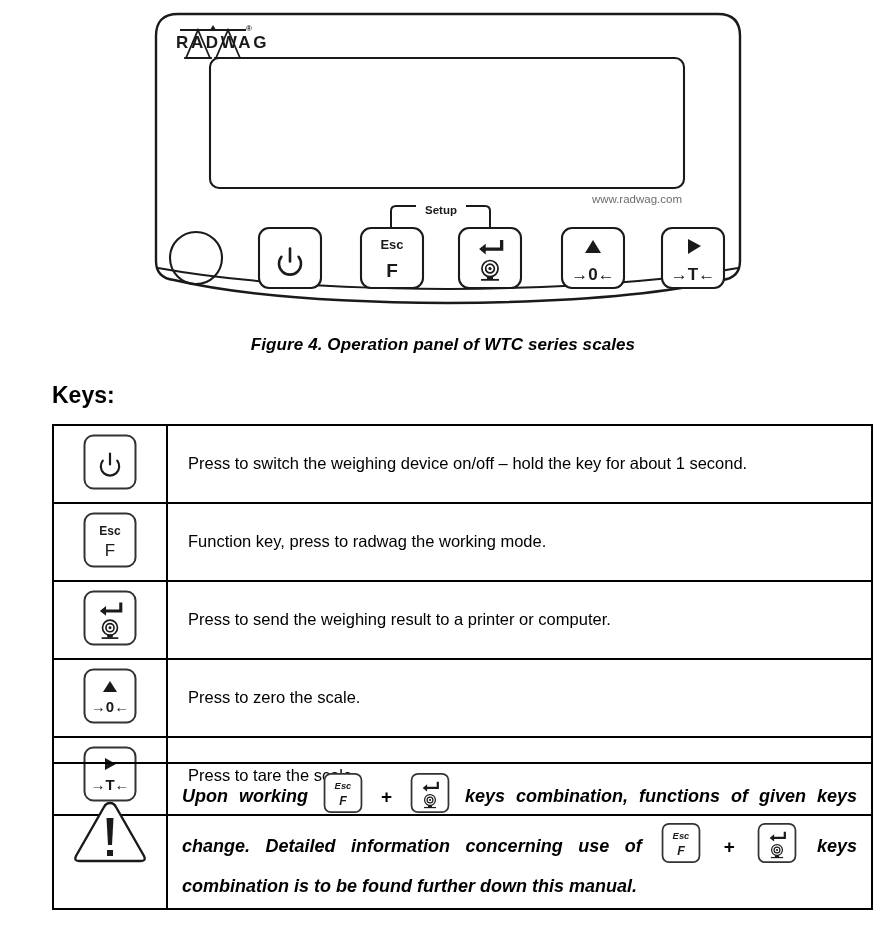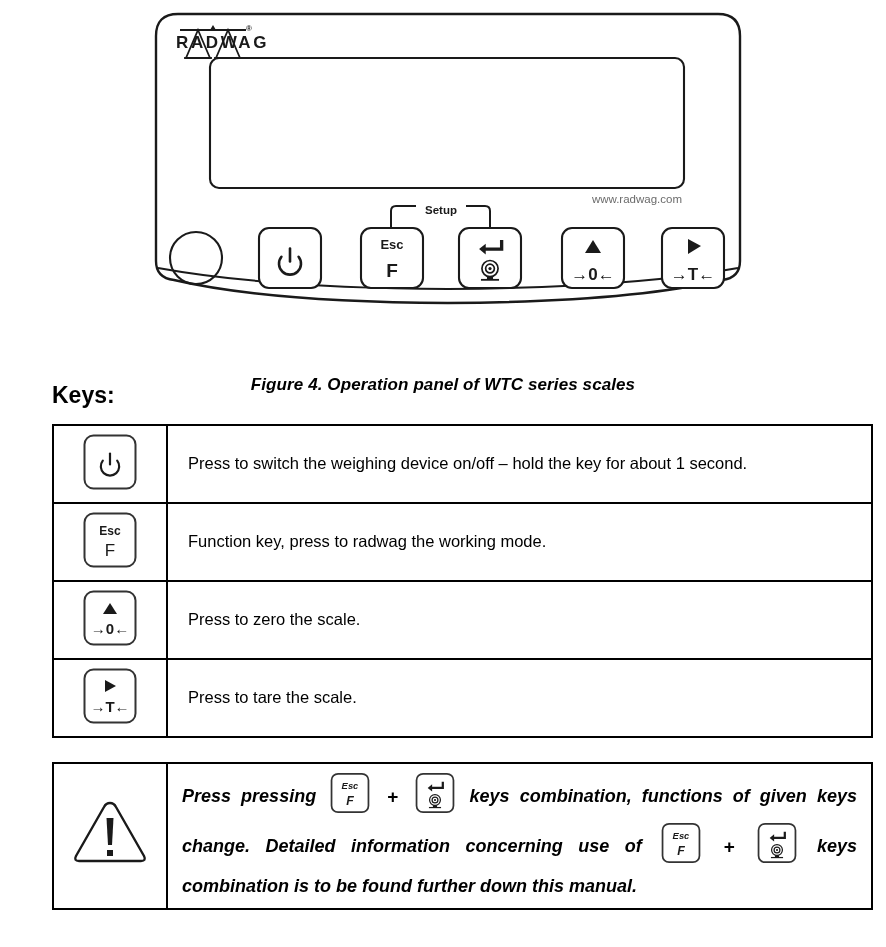--- a/index.html
+++ b/index.html
@@ -36,21 +36,20 @@
   #figure-caption {
     position: absolute;
     left: 0;
     top: 335px;
     width: 886px;
     text-align: center;
     font-size: 17px;
     font-weight: bold;
     font-style: italic;
     letter-spacing: 0.1px;
-    margin-top: 40px;
   }
 
   
   #keys-heading {
     position: absolute;
     left: 52px;
     top: 382px;
     font-size: 23px;
     font-weight: bold;
   }
@@ -252,20 +251,38 @@
       <td class="key-cell">
         <svg width="56" height="58" viewBox="0 0 56 58" xmlns="http://www.w3.org/2000/svg">
           <rect x="2.5" y="2.5" width="51" height="53" rx="9" ry="9" fill="#fff" stroke="#333" stroke-width="2"></rect>
           <text x="28" y="24" text-anchor="middle" font-family="Liberation Sans, sans-serif" font-size="12" font-weight="bold" fill="#1a1a1a">Esc</text>
           <text x="28" y="45" text-anchor="middle" font-family="Liberation Sans, sans-serif" font-size="17" fill="#1a1a1a">F</text>
         </svg>
       </td>
       <td class="desc-cell">Function key, press to radwag the working mode.</td>
     </tr>
 
+    <tr>
+      <td class="key-cell">
+        <svg width="56" height="58" viewBox="0 0 56 58" xmlns="http://www.w3.org/2000/svg">
+          <rect x="2.5" y="2.5" width="51" height="53" rx="9" ry="9" fill="#fff" stroke="#333" stroke-width="2"></rect>
+          <g transform="translate(28,20) scale(0.88)">
+            <path d="M 10.5 -7.5 L 10.5 0.5 L -4.5 0.5 L -4.5 -3.5 L -11.5 2.2 L -4.5 7.8 L -4.5 4.0 L 14.0 4.0 L 14.0 -7.5 Z" fill="#1a1a1a"></path>
+          </g>
+          <g transform="translate(28,40) scale(0.88)">
+            <circle cx="0" cy="-1.5" r="8.5" fill="none" stroke="#1a1a1a" stroke-width="1.9"></circle>
+            <circle cx="0" cy="-1.5" r="4.6" fill="none" stroke="#1a1a1a" stroke-width="1.9"></circle>
+            <circle cx="0" cy="-1.5" r="1.7" fill="#1a1a1a"></circle>
+            <rect x="-3.2" y="6.6" width="6.4" height="3.2" fill="#1a1a1a"></rect>
+            <rect x="-9.5" y="9.4" width="19" height="1.9" fill="#1a1a1a"></rect>
+          </g>
+        </svg>
+      </td>
+      <td class="desc-cell">Press to send the weighing result to a printer or computer.</td>
+    </tr>
 
     <tr>
       <td class="key-cell">
         <svg width="56" height="58" viewBox="0 0 56 58" xmlns="http://www.w3.org/2000/svg">
           <rect x="2.5" y="2.5" width="51" height="53" rx="9" ry="9" fill="#fff" stroke="#333" stroke-width="2"></rect>
           <polygon points="28,14 35,25 21,25" fill="#1a1a1a"></polygon>
           <text x="28" y="45" text-anchor="middle" font-family="Liberation Sans, sans-serif" font-size="15" font-weight="bold" fill="#1a1a1a">→0←</text>
         </svg>
       </td>
       <td class="desc-cell">Press to zero the scale.</td>
@@ -295,21 +312,21 @@
                    Q 77.5 65 72 65
                    L 10 65
                    Q 4.5 65 7 60
                    L 35 11
                    Q 37 7 41 7 Z" fill="#ffffff" stroke="#1a1a1a" stroke-width="2.4" stroke-linejoin="round"></path>
           <path d="M 37.5 22 L 44.5 22 L 43 49 L 39 49 Z" fill="#1a1a1a"></path>
           <rect x="38" y="54" width="6" height="6" fill="#1a1a1a"></rect>
         </svg>
       </td>
       <td class="warn-text-cell">
-        <span>Press pressing</span>
+        <span>Upon working</span>
 
         <span class="inline-key">
           <svg width="44" height="42" viewBox="0 0 56 58" xmlns="http://www.w3.org/2000/svg">
             <rect x="2.5" y="2.5" width="51" height="53" rx="9" ry="9" fill="#fff" stroke="#333" stroke-width="2.4"></rect>
             <text x="28" y="24" text-anchor="middle" font-family="Liberation Sans, sans-serif" font-size="13" font-weight="bold" fill="#1a1a1a">Esc</text>
             <text x="28" y="45" text-anchor="middle" font-family="Liberation Sans, sans-serif" font-size="17" fill="#1a1a1a">F</text>
           </svg>
         </span>
 
         <span class="plus">+</span>

